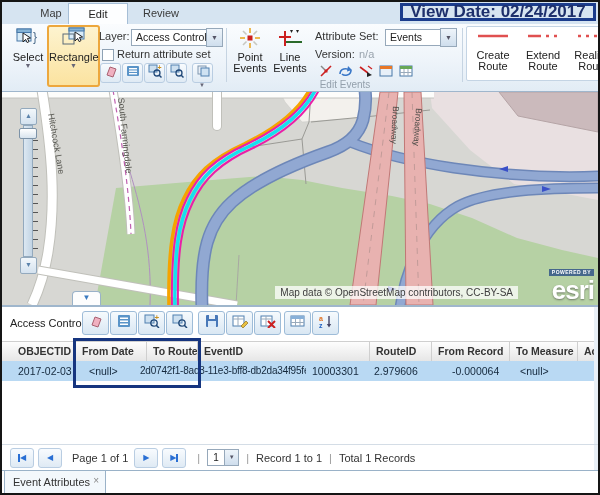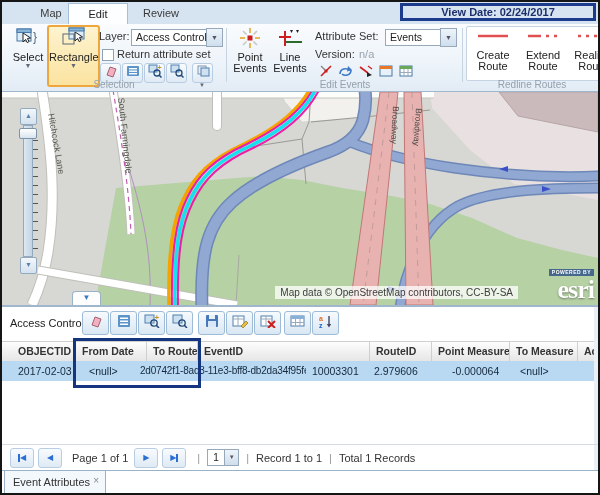--- a/index.html
+++ b/index.html
@@ -4,21 +4,21 @@
 <style>
   html,body{margin:0;padding:0;background:#fff;}
   .window{width:600px;height:495px;border:2px solid #151515;box-sizing:border-box;position:relative;
     overflow:hidden;background:#fff;font-family:"Liberation Sans",sans-serif;-webkit-font-smoothing:antialiased;}
   .abs{position:absolute;}
   
   .tabbar{left:0;top:0;width:596px;height:22px;background:#d6e4f1;border-bottom:1px solid #a6bed6;}
   .tab{top:1px;height:20px;line-height:20px;text-align:center;font-size:11px;color:#3a3a3a;cursor:default;}
   .tab.active{background:#fdfeff;border:1px solid #a6bed6;border-bottom:1px solid #fdfeff;top:1px;height:20px;color:#222;}
   .viewdate{right:2px;top:1px;width:190px;height:12px;border:3px solid #1b3c8c;background:#d6e4f1;
-    font-size:11px;line-height:12px;color:#1d2f6b;text-align:center;font-weight:bold;margin-left:8px;}
+    font-size:17px;line-height:12px;color:#1d2f6b;text-align:center;font-weight:bold;margin-left:8px;}
   
   .ribbon{left:0;top:22px;width:596px;height:67px;background:linear-gradient(#fafcfe 0%,#eef4fa 55%,#e2ecf5 100%);
     border-bottom:1px solid #9fb6cc;}
   .sep{top:4px;width:1px;height:54px;background:#c6d4e2;}
   .bigbtn{top:2px;height:58px;text-align:center;font-size:11px;color:#222;border:1px solid transparent;border-radius:3px;}
   .bigbtn .lbl{display:block;margin-top:2px;}
   .bigbtn .caret{color:#667;font-size:7px;line-height:5px;display:block;}
   .bigbtn.hl{background:linear-gradient(#fdf3cf,#fbe3a0);border:2px solid #eda73c;top:1px;}
   .fieldlbl{font-size:11px;color:#333;}
   .ddl{height:15px;background:#fff;border:1px solid #96a8ba;font-size:10.5px;color:#222;line-height:15px;padding-left:4px;}
@@ -28,21 +28,21 @@
   .smbtn{width:19px;height:18px;border:1px solid #b9cde2;border-radius:3px;background:linear-gradient(#f8fbfe,#dfeaf4);
     display:flex;align-items:center;justify-content:center;}
   .grouplabel{bottom:1px;font-size:10px;color:#94a0ac;text-align:center;}
   .redpanel{top:2px;height:53px;background:#fff;border:1px solid #c4d4e4;border-radius:2px;}
   
   .map{left:0;top:90px;width:596px;height:213px;background:#d7d7d3;overflow:hidden;}
   .attrib{bottom:6px;right:80px;background:rgba(255,255,255,.75);font-size:10px;color:#3d3d3d;padding:1px 5px;}
   .esri{bottom:2px;right:4px;text-align:right;line-height:1;}
   .esri .pb{display:inline-block;background:#46688c;color:#fff;font-size:5px;letter-spacing:.5px;padding:1px 3px;font-weight:bold;}
   .esri .wordmark{font-size:26px;font-weight:bold;color:#fff;letter-spacing:-1px;
-    text-shadow:0 1px 2px rgba(60,60,60,.6);font-family:Liberation Serif, serif;}
+    text-shadow:0 1px 2px rgba(60,60,60,.6);font-family:Liberation Sans, sans-serif;}
   .collapse{left:70px;bottom:0;width:27px;height:13px;background:#fdfdfd;border:1px solid #9ab2c8;border-bottom:none;
     border-radius:4px 4px 0 0;text-align:center;font-size:8px;line-height:12px;color:#3a7ac0;}
   .zslider-btn{width:15px;height:15px;background:linear-gradient(#f2f7fb,#d4e2ef);border:1px solid #93a9bd;border-radius:2px;
     text-align:center;font-size:7px;line-height:14px;color:#5b83ab;}
   .ztrack{left:21px;top:33px;width:8px;height:130px;background:linear-gradient(90deg,#dce8f2,#c2d4e4);border:1px solid #93a9bd;}
   .zhandle{left:17px;top:36px;width:16px;height:9px;background:linear-gradient(#fff,#d8e4ee);border:1px solid #7d93a8;border-radius:2px;}
   .ztick{left:31px;width:5px;height:1px;background:#555;}
   
   .panel{left:0;top:303px;width:596px;height:188px;background:#fff;border-top:2px solid #9fb6cc;box-sizing:border-box;}
   .paneltitle{left:8px;top:10px;font-size:11px;color:#222;}
@@ -147,21 +147,20 @@
             <line x1="11" y1="11" x2="13.5" y2="13.5" stroke="#204878" stroke-width="1.5"></line>
           </svg></span>
     </div>
     <div class="abs smbtn" style="left:190px;top:39px">
       <span><svg width="14" height="14" viewBox="0 0 14 14">
             <rect x="2" y="2" width="8" height="8" fill="#e8eef6" stroke="#8098b0"></rect>
             <rect x="5" y="4" width="8" height="8" fill="#cfe2f2" stroke="#5080b0"></rect>
           </svg></span>
     </div>
     <div class="abs" style="left:197px;top:58px;font-size:6px;color:#667">▼</div>
-    <div class="abs grouplabel" style="left:6px;width:212px">Selection</div>
 
     <div class="abs sep" style="left:224px"></div>
 
     <div class="abs bigbtn" style="left:228px;width:38px">
       <span>
         <svg width="22" height="22" viewBox="0 0 22 22">
           <g stroke="#e8a828" stroke-width="1.6">
             <line x1="11" y1="1" x2="11" y2="6"></line>
               <line x1="11" y1="16" x2="11" y2="21"></line>
             <line x1="1" y1="11" x2="6" y2="11"></line>
@@ -250,21 +249,20 @@
       <span style="display:block;font-size:11px;line-height:12px;margin-top:4px">Extend</span>
       <span style="display:block;font-size:11px;line-height:11px">Route</span>
     </div>
     <div class="abs bigbtn" style="left:568px;width:44px;top:4px">
       <span><svg width="36" height="14" viewBox="0 0 36 14">
             <line x1="3" y1="7" x2="33" y2="7" stroke="#e05050" stroke-width="2.5" stroke-dasharray="3 5"></line>
           </svg></span>
       <span style="display:block;font-size:11px;line-height:12px;margin-top:4px">Realign</span>
       <span style="display:block;font-size:11px;line-height:11px">Route</span>
     </div>
-    <div class="abs grouplabel" style="left:464px;width:132px">Redline Routes</div>
   </div>
 
   <div class="abs map">
     <svg width="596" height="213" viewBox="0 0 596 213">
       <rect x="0" y="0" width="596" height="213" fill="#d7d7d3"></rect>
 
       <polygon points="428,0 596,0 596,108 512,92 468,58 430,16" fill="#e9e0e1"></polygon>
       <polygon points="497,0 596,0 596,40 516,24" fill="#cbbabc" stroke="#b5a4a6" stroke-width="1"></polygon>
       <polygon points="93,213 114,96 210,88 260,84 300,88 340,96 390,104 428,112 470,126 515,146 560,158 596,166 596,213" fill="#b6d1a4"></polygon>
       <polygon points="278,0 368,0 360,26 300,30 283,10" fill="#f3f1ed" stroke="#c8c8c4" stroke-width="0.5"></polygon>
@@ -423,21 +421,21 @@
             <polygon points="8.8,10 13.2,10 11,13.5" fill="#446"></polygon>
           </svg></span>
     </div>
 
     <div class="abs thead">
       <div class="th c0">OBJECTID</div>
       <div class="th c1">From Date</div>
       <div class="th c2">To Route</div>
       <div class="th c3">EventID</div>
       <div class="th c4">RouteID</div>
-      <div class="th c5">Point Measure</div>
+      <div class="th c5">From Record</div>
       <div class="th c6">To Measure</div>
       <div class="th c7">Access</div>
     </div>
     <div class="abs trow">
       <div class="td c1">2017-02-03</div>
       <div class="td c2">&lt;null&gt;</div>
       <div class="td c3">2d0742f1-8ad3-11e3-bff8-db2da34f95fe</div>
       <div class="td c4">10003301</div>
       <div class="td c5">2.979606</div>
       <div class="td c6">-0.000064</div>

